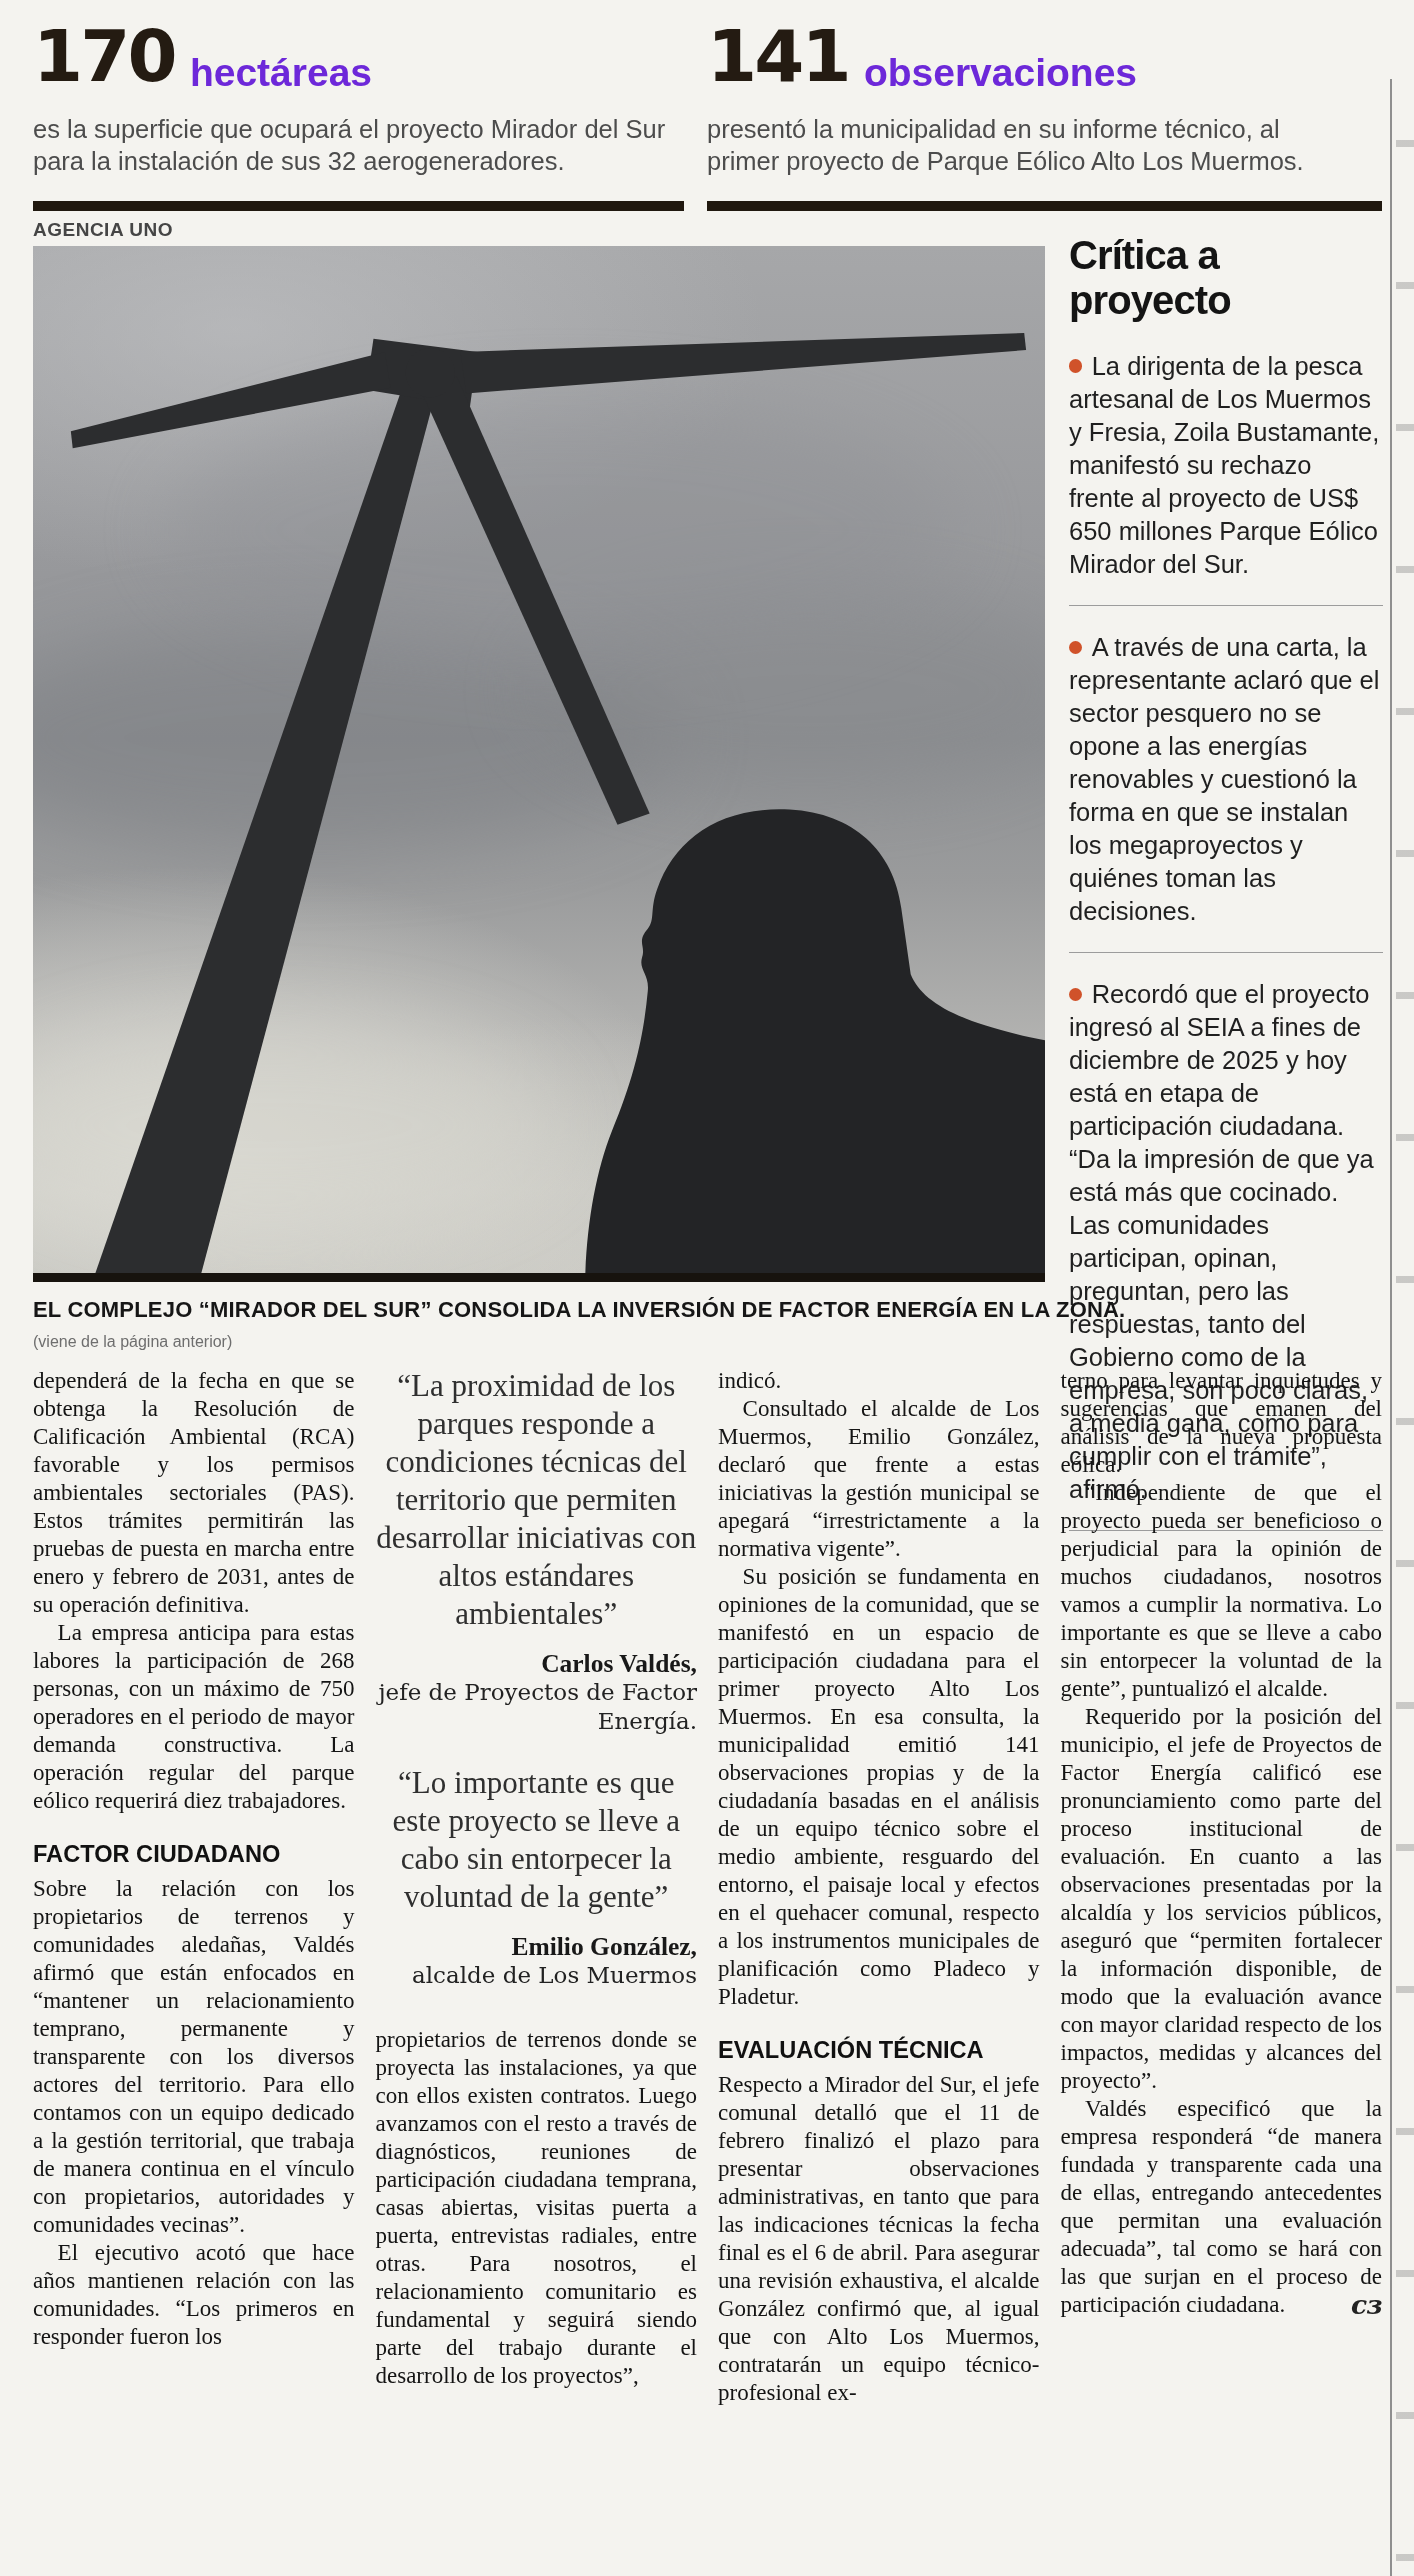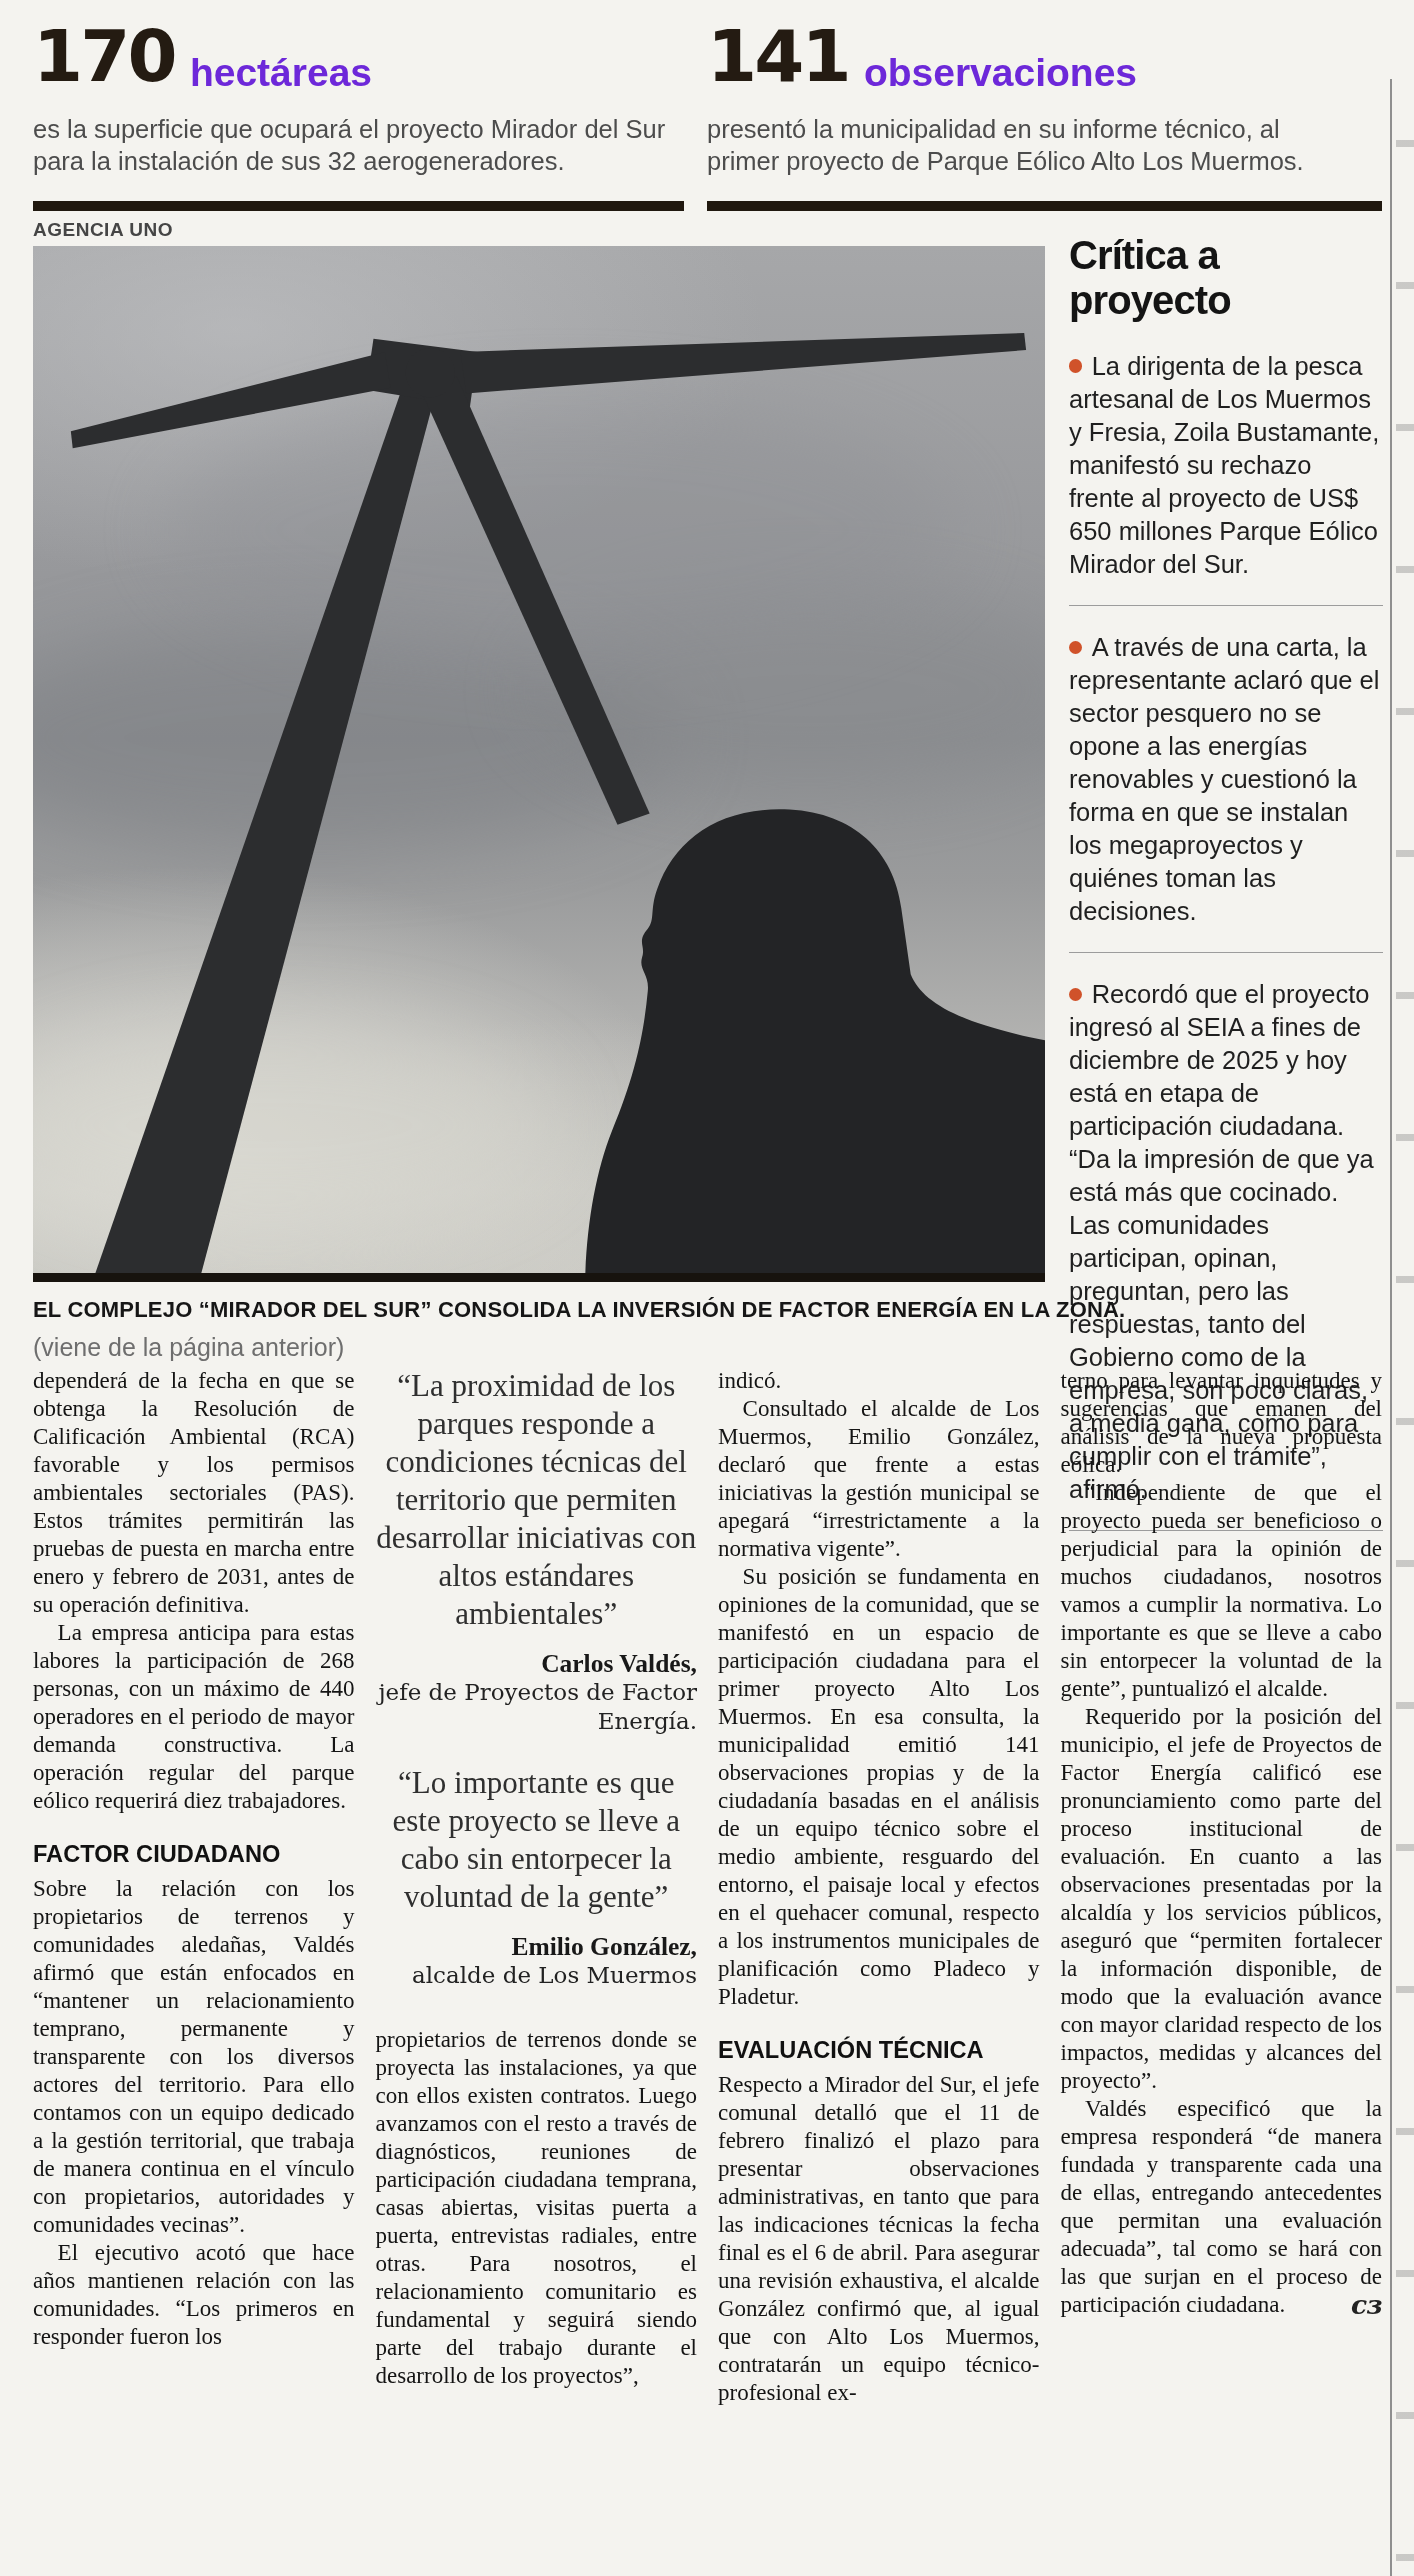--- a/index.html
+++ b/index.html
@@ -30,21 +30,21 @@
 
   
   .sidebar{position:absolute;top:233px;left:1069px;width:314px;}
   .sidebar-title{font-weight:700;font-size:40px;letter-spacing:-0.9px;color:#141414;margin:0 0 26.5px 0;}
   .sidebar-item{font-size:25.5px;line-height:33px;color:#1f1f1f;margin:0;}
   .bullet{display:inline-block;width:13.2px;height:13.2px;border-radius:50%;background:#d0522a;margin-right:9.5px;vertical-align:1.9px;}
   .divider{border:0;border-top:1.9px solid #9c9c9c;margin:24.6px 0;}
 
   
   .caption{position:absolute;top:1297px;left:33px;width:1192px;font-weight:700;font-size:22px;line-height:26.5px;color:#161616;letter-spacing:0.2px;}
-  .continuation{position:absolute;top:1333px;left:33px;font-size:25px;color:#6e6e6e;}
+  .continuation{position:absolute;top:1333px;left:33px;font-size:16px;color:#6e6e6e;}
 
   
   .columns{position:absolute;top:1367px;left:33px;width:1349px;height:1203px;display:grid;grid-template-columns:repeat(4,1fr);column-gap:21px;overflow:hidden;}
   .col{font-family:"Liberation Serif",serif;font-size:23px;line-height:28px;color:#141414;text-align:justify;}
   .col p{margin:0;}
   .col p.indent{text-indent:24.6px;}
   .subhead{font-family:"Liberation Sans",sans-serif;font-weight:700;font-size:23.6px;color:#111;margin:24.6px 0 7.6px 0;text-align:left;}
   blockquote{margin:0;font-family:"Liberation Serif",serif;font-size:31px;line-height:38px;color:#2f2f2f;text-align:center;}
   .quote2{margin-top:28px;}
   .attrib{text-align:right;margin:17px 0 0 0;}
@@ -117,21 +117,21 @@
     <hr class="divider">
   </aside>
 
   <div class="caption">EL COMPLEJO “MIRADOR DEL SUR” CONSOLIDA LA INVERSIÓN DE FACTOR ENERGÍA EN LA ZONA.</div>
   <div class="continuation">(viene de la página anterior)</div>
 
   <div class="columns">
 
     <div class="col">
       <p>dependerá de la fecha en que se obtenga la Resolución de Calificación Ambiental (RCA) favorable y los permisos ambientales sectoriales (PAS). Estos trámites permitirán las pruebas de puesta en marcha entre enero y febrero de 2031, antes de su operación definitiva.</p>
-      <p class="indent">La empresa anticipa para estas labores la participación de 268 personas, con un máximo de 440 operadores en el periodo de mayor demanda constructiva. La operación regular del parque eólico requerirá diez trabajadores.</p>
+      <p class="indent">La empresa anticipa para estas labores la participación de 268 personas, con un máximo de 750 operadores en el periodo de mayor demanda constructiva. La operación regular del parque eólico requerirá diez trabajadores.</p>
       <h3 class="subhead">FACTOR CIUDADANO</h3>
       <p>Sobre la relación con los propietarios de terrenos y comunidades aledañas, Valdés afirmó que están enfocados en “mantener un relacionamiento temprano, permanente y transparente con los diversos actores del territorio. Para ello contamos con un equipo dedicado a la gestión territorial, que trabaja de manera continua en el vínculo con propietarios, autoridades y comunidades vecinas”.</p>
       <p class="indent">El ejecutivo acotó que hace años mantienen relación con las comunidades. “Los primeros en responder fueron los</p>
     </div>
 
     <div class="col">
       <blockquote>“La proximidad de los parques responde a condiciones técnicas del territorio que permiten desarrollar iniciativas con altos estándares ambientales”</blockquote>
       <div class="attrib">
         <div class="attrib-name">Carlos Valdés,</div>
         <div class="attrib-role">jefe de Proyectos de Factor Energía.</div>

